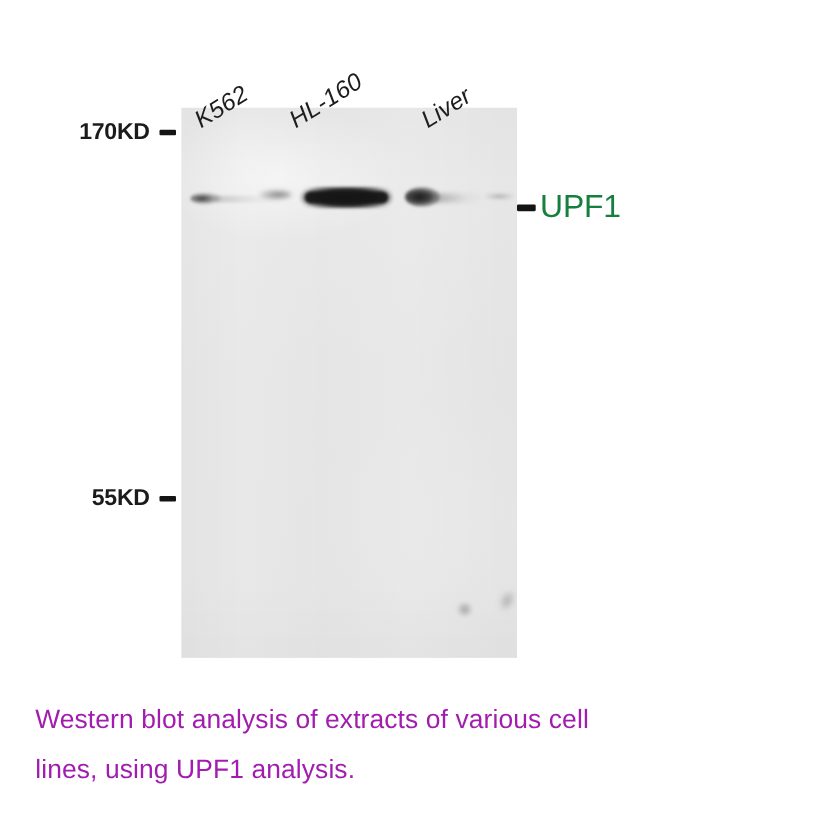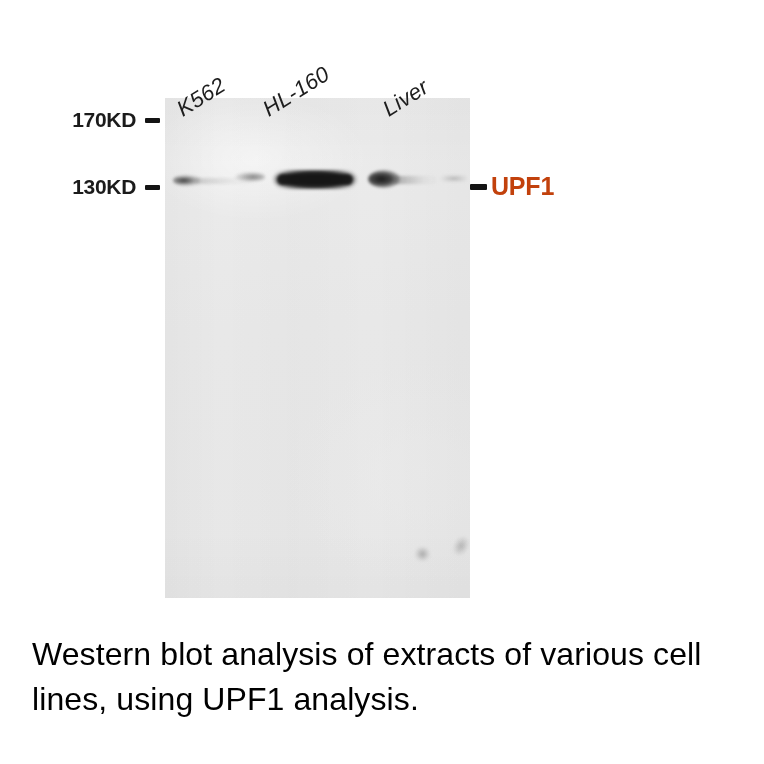--- a/index.html
+++ b/index.html
@@ -175,37 +175,37 @@
     left: 470px;
   }
   .target-dash {
     width: 17px;
     height: 6px;
     background: #141414;
     border-radius: 1px;
     flex: 0 0 auto;
   }
   .target-text {
-    font-size: 25px;
-    font-weight: 700;
-    color: #c2410c;
+    font-size: 29px;
+    font-weight: 400;
+    color: #15803d;
     margin-left: 4px;
     letter-spacing: -0.2px;
     white-space: nowrap;
   }
 
   
   .caption {
     position: absolute;
     left: 32px;
     top: 632px;
     width: 712px;
-    font-size: 32px;
+    font-size: 24px;
     line-height: 45px;
-    color: #000000;
+    color: #a21caf;
     letter-spacing: 0.1px;
   }
   .caption .line { display: block; white-space: nowrap; }
 </style>
 </head>
 <body>
 
 <div id="figure">
 
   <div class="membrane">
@@ -218,22 +218,22 @@
     <div class="band band-liver-tail"></div>
     <div class="band band-edge"></div>
     <div class="band speck-a"></div>
     <div class="band speck-b"></div>
   </div>
 
   <div class="marker" style="top:108px">
     <span class="marker-label">170KD</span>
     <span class="marker-dash"></span>
   </div>
-  <div class="marker" style="top:175px">
-    <span class="marker-label">130KD</span>
+  <div class="marker" style="top:441px">
+    <span class="marker-label">55KD</span>
     <span class="marker-dash"></span>
   </div>
 
   <div class="lane-label" style="left:186px; top:96px">K562</div>
   <div class="lane-label" style="left:272px; top:96px">HL-160</div>
   <div class="lane-label" style="left:392px; top:96px">Liver</div>
 
   <div class="target" style="top:172px">
     <span class="target-dash"></span>
     <span class="target-text">UPF1</span>

